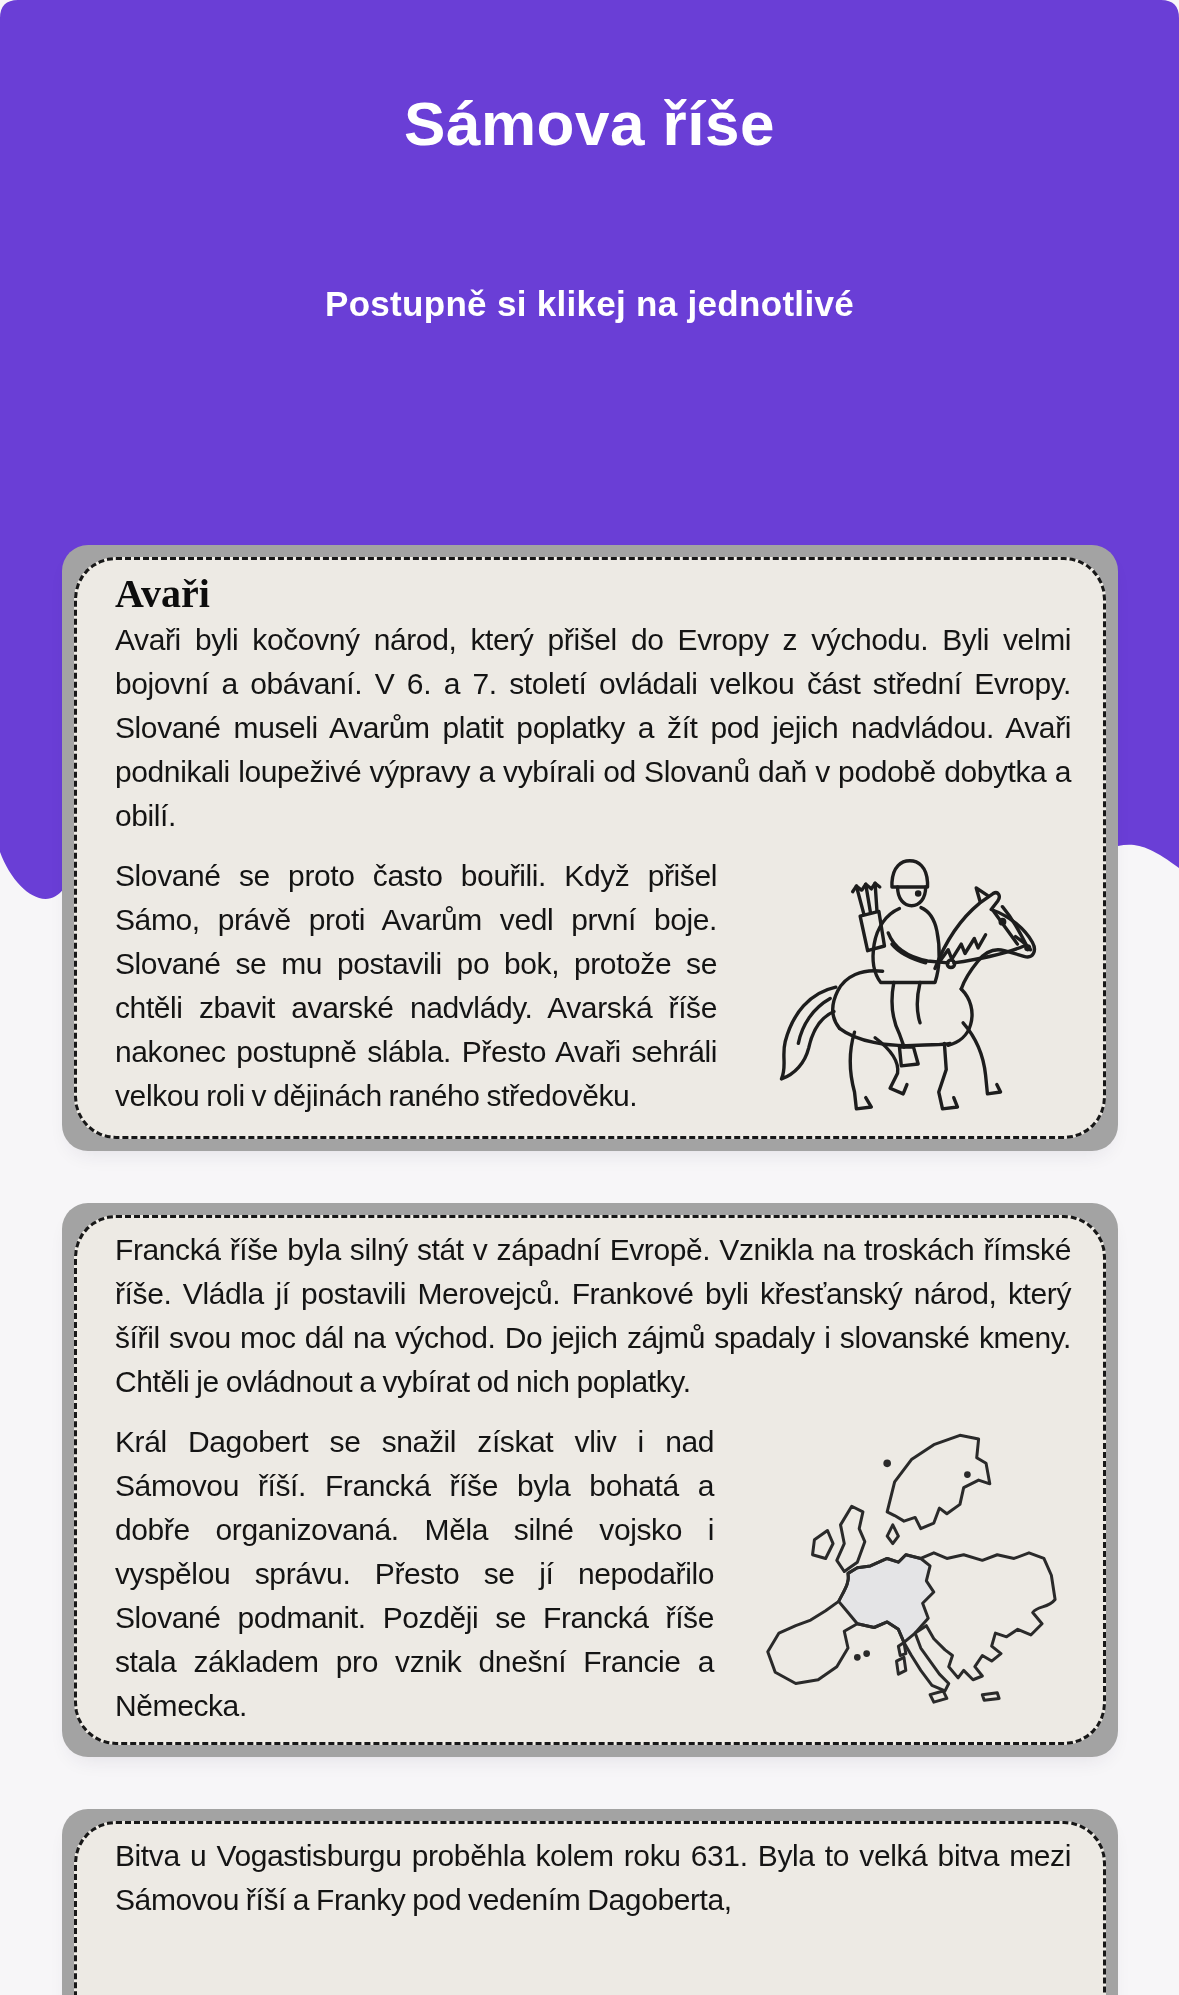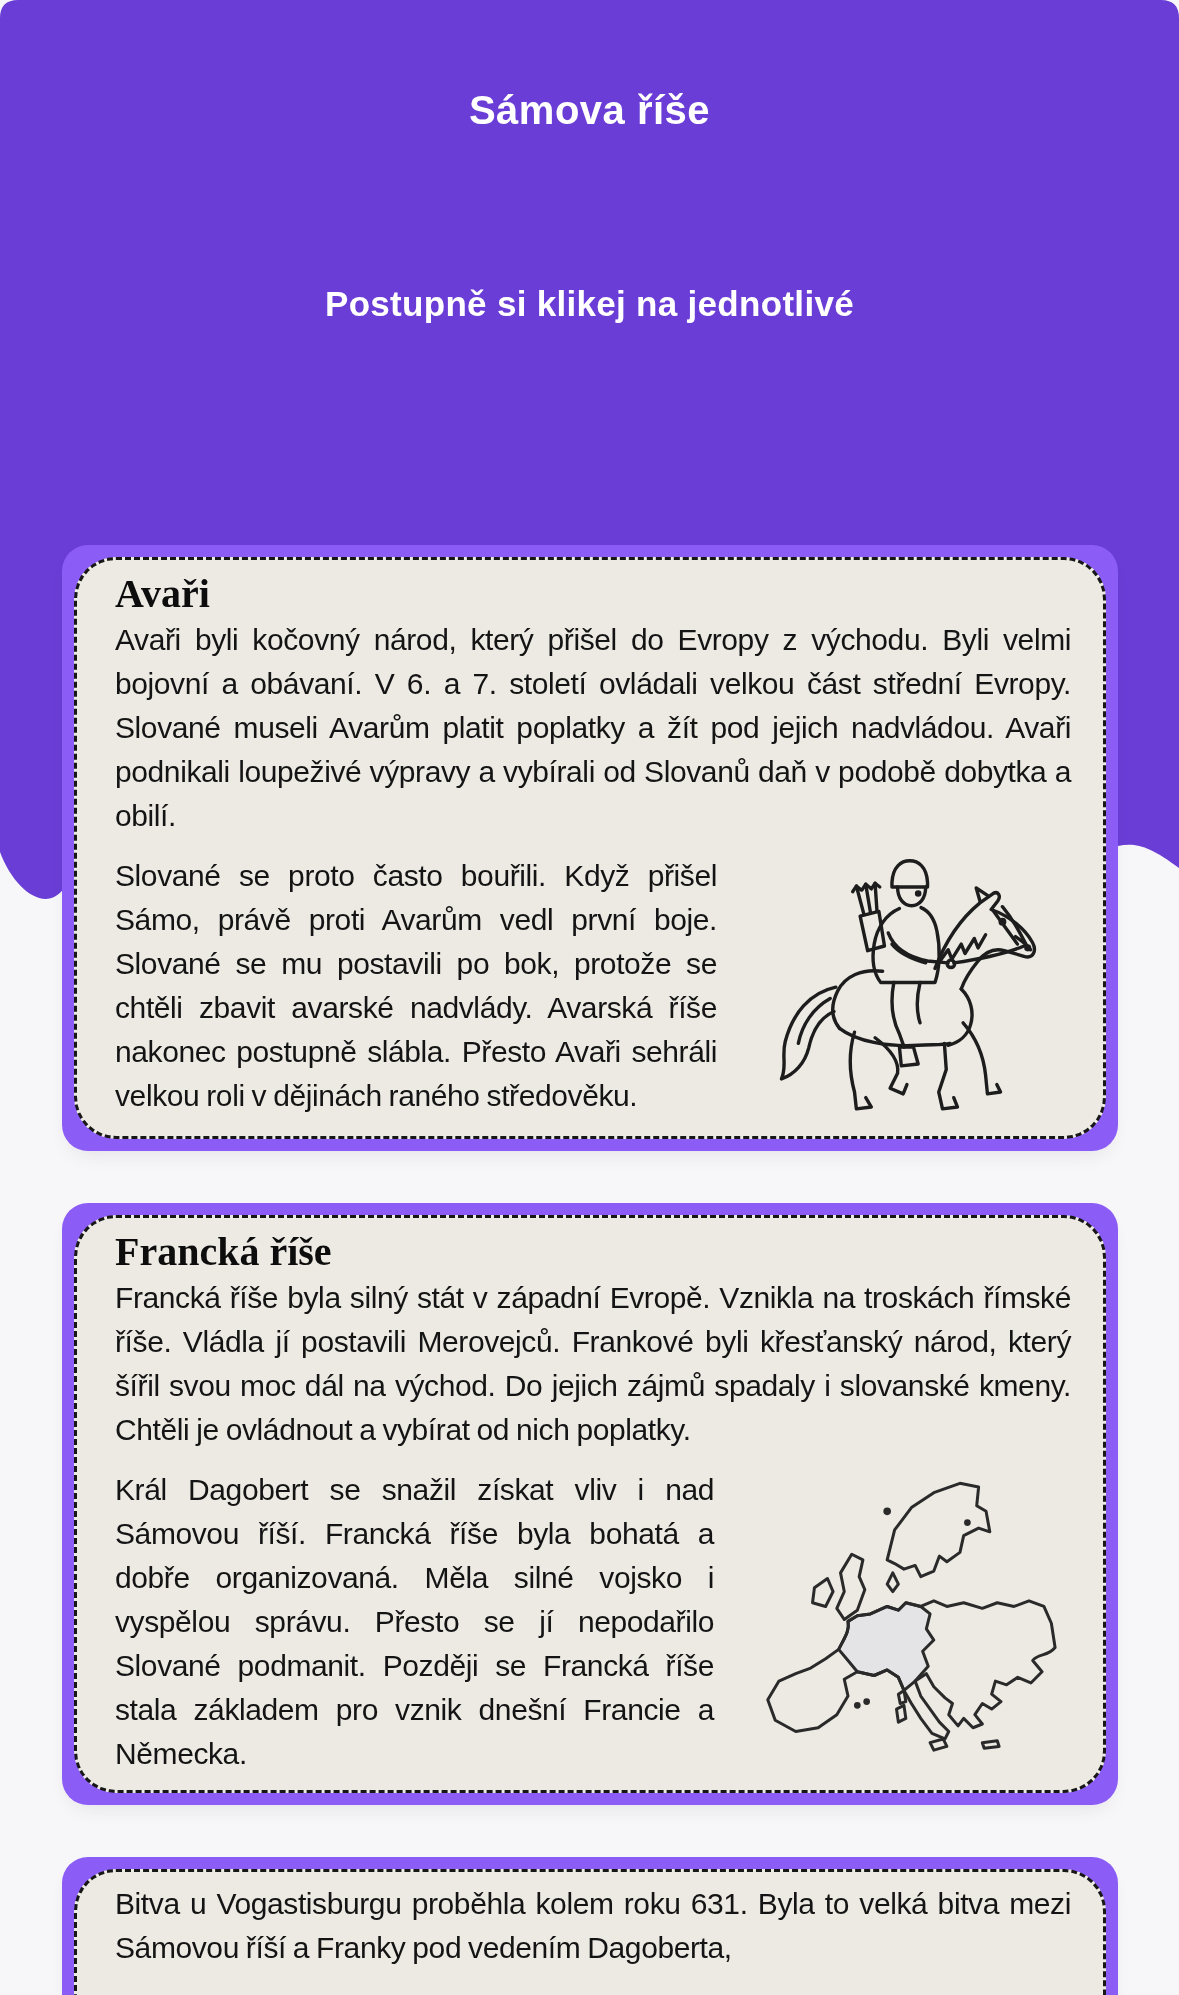--- a/index.html
+++ b/index.html
@@ -8,32 +8,32 @@
     position:relative;
     width:1179px;height:1995px;
     background:#f7f6f8;
     overflow:hidden;
     font-family:"Liberation Sans",sans-serif;
   }
   .purple-wave{position:absolute;top:0;left:0;display:block;}
   .header-text{position:absolute;top:0;left:0;width:1179px;text-align:center;color:#ffffff;}
   .page-title{
     margin:0;position:absolute;top:88px;left:0;width:100%;
-    font-size:40px;font-weight:700;letter-spacing:.5px;
+    font-size:62px;font-weight:700;letter-spacing:.5px;
   }
   .instructions{
     position:absolute;top:262px;left:0;width:100%;
     font-size:35px;line-height:84px;font-weight:600;letter-spacing:.3px;
   }
   .cards{
     position:absolute;top:545px;left:62px;width:1056px;
     display:flex;flex-direction:column;gap:52px;
   }
   .card{
-    background:#8b5cf6;border-radius:26px;padding:12px;
+    background:#a3a3a3;border-radius:26px;padding:12px;
     box-shadow:0 10px 22px -10px rgba(40,30,70,.12);
     box-sizing:border-box;cursor:pointer;
   }
   .panel{
     border:3.5px dashed #171717;border-radius:42px;
     background:#edeae4;color:#121212;
     padding:10px 32px 14px 38px;
     overflow:hidden;
   }
   .panel h2{
@@ -129,21 +129,20 @@
             <path d="M180 133 C176 150 176 164 180 176"></path>
             <path d="M158 202 L160 222 L178 220 L173 202 Z"></path>
           </svg>
           <p>Slované se proto často bouřili. Když přišel Sámo, právě proti Avarům vedl první boje. Slované se mu postavili po bok, protože se chtěli zbavit avarské nadvlády. Avarská říše nakonec postupně slábla. Přesto Avaři sehráli velkou roli v dějinách raného středověku.</p>
         </div>
       </div>
     </section>
 
     <section class="card">
       <div class="panel">
-        <h2>Francká říše</h2>
         <p>Francká říše byla silný stát v západní Evropě. Vznikla na troskách římské říše. Vládla jí postavili Merovejců. Frankové byli křesťanský národ, který šířil svou moc dál na východ. Do jejich zájmů spadaly i slovanské kmeny. Chtěli je ovládnout a vybírat od nich poplatky.</p>
         <div class="para2">
 
           <svg class="float-img map drawing" viewBox="0 0 335 298" fill="none" stroke="#2a2a2a" stroke-width="3" stroke-linecap="round" stroke-linejoin="round" aria-hidden="true">
 
             <path fill="#e4e4e6" d="M132 150 L150 142 L162 146 L170 138 L186 142 L196 150 L192 166 L200 178 L188 190 L194 206 L180 222 L168 232 L162 218 L150 210 L136 216 L118 212 L108 200 L98 188 C104 176 110 168 108 158 L118 152 Z"></path>
 
             <path d="M132 150 L150 142 L162 146 L170 138 L186 142 L200 136 L214 142 L232 138 L252 144 L268 138 L286 142 L302 136 L318 142 L326 160 L330 186
               C322 196 312 192 306 200 L316 212 L304 224 L290 218 L278 226 L266 222
               L262 236 L272 244 L262 252 L252 246 L244 258 L252 268 L242 272 L232 262 L226 270

